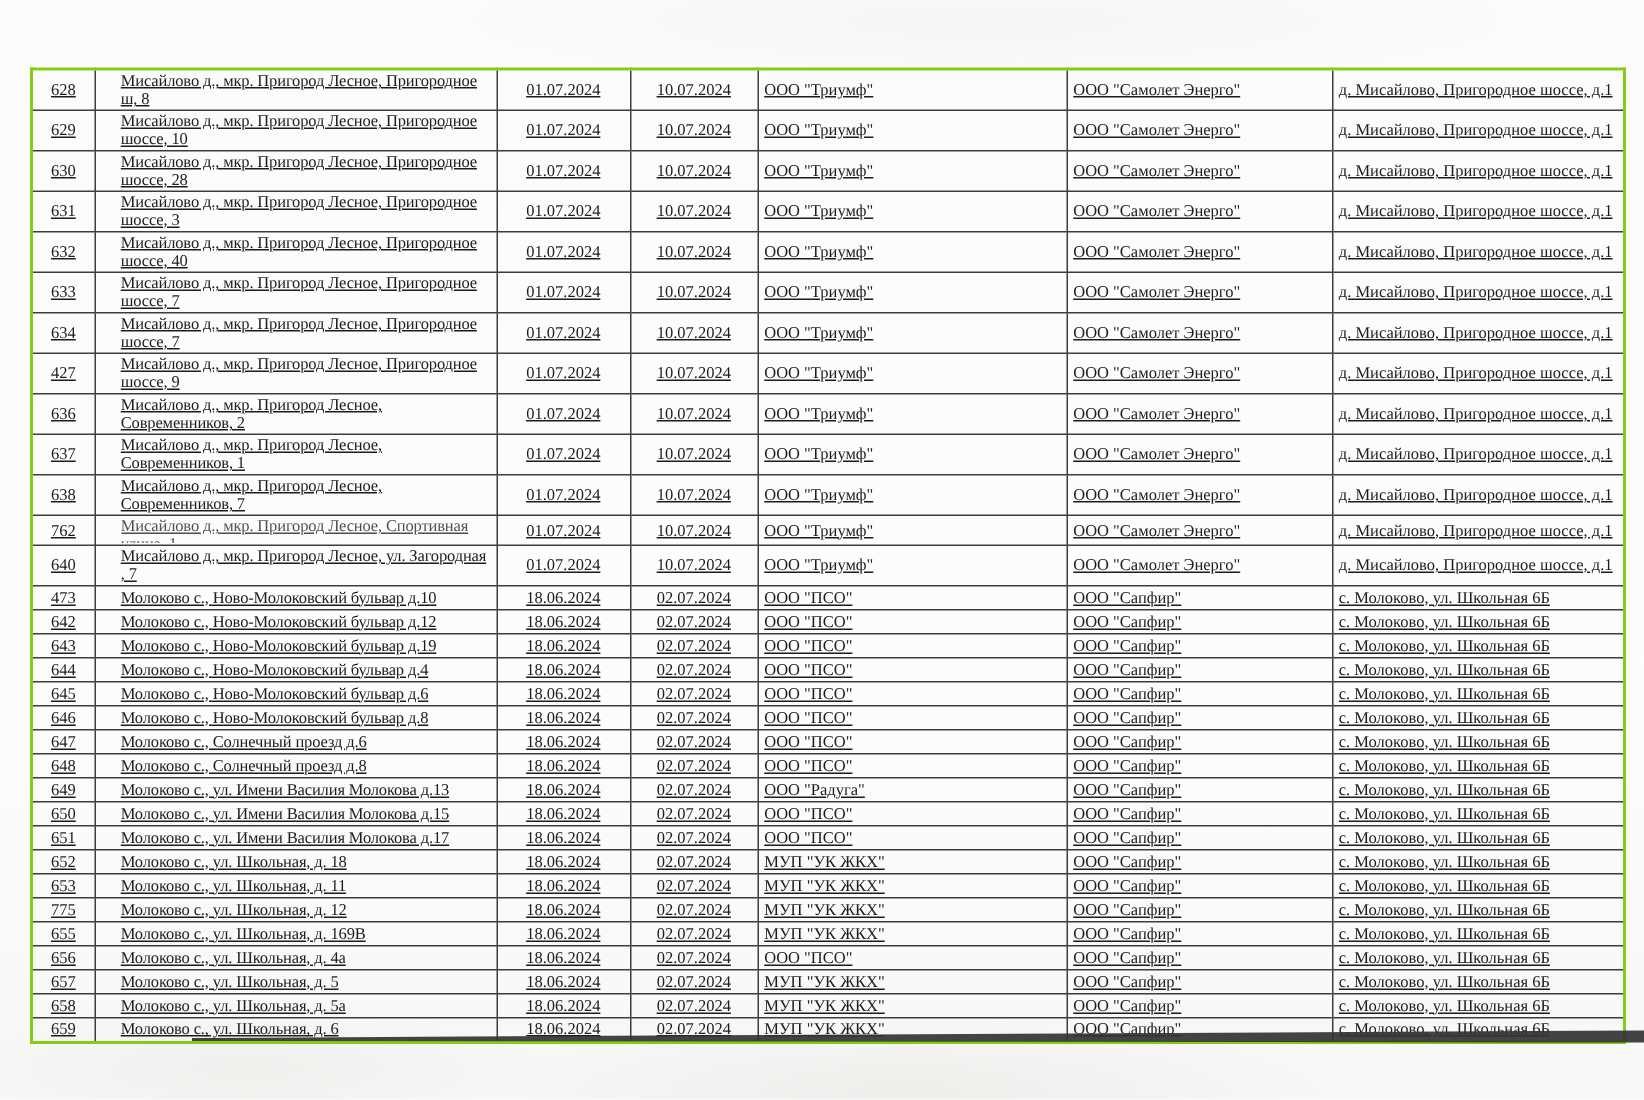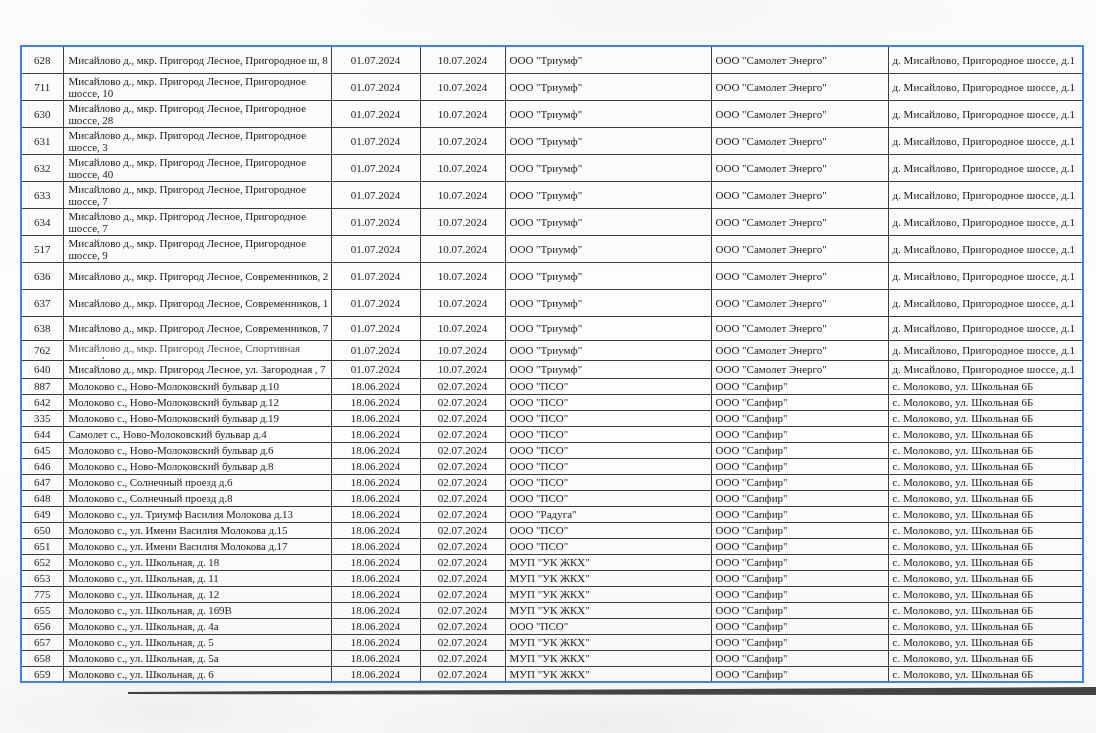--- a/index.html
+++ b/index.html
@@ -10,21 +10,22 @@
       radial-gradient(ellipse 400px 70px at 55% 99%, rgba(170,170,165,.12), transparent 70%),
       radial-gradient(ellipse 500px 60px at 60% 2%, rgba(180,180,175,.08), transparent 70%),
       linear-gradient(180deg,#fbfbfa 0%,#fdfdfc 60%,#f7f7f5 100%);
     font-family:"Liberation Serif","DejaVu Serif",serif;
     color:#1c1c1c;
   }
   .page{position:absolute;inset:0;}
   table.schedule{
     position:absolute;left:20px;top:45px;width:1062px;
     border-collapse:collapse;table-layout:fixed;
-    border:2px solid #3b82f6;
+    border:2px solid #84cc16;
+    text-decoration:underline;
   }
   td{
     border:1px solid #3d3d3d;
     font-size:11px;line-height:12px;
     vertical-align:middle;
     padding:1px 2px;
     overflow:hidden;
     white-space:normal;
     word-wrap:break-word;
   }
@@ -35,21 +36,21 @@
   tr.misaylovo{height:27px;}
   tr.molokovo{height:16px;}
   tr.molokovo td{padding-top:0;padding-bottom:0;}
   
   tbody tr:nth-child(11){height:24px;}
   tbody tr:nth-child(12){height:20px;}
   tbody tr:nth-child(13){height:18px;}
   tr.clipped .addr-wrap{
     display:block;max-height:17px;overflow:hidden;opacity:.78;
   }
-  .addr-wrap{display:block;}
+  .addr-wrap{display:block;margin-left:12px;}
   svg.edge{position:absolute;left:0;top:686px;width:1096px;height:14px;display:block;}
 </style>
 </head>
 <body>
 
 <div class="page">
 
   <table class="schedule">
     <colgroup>
       <col style="width:42px">
@@ -66,21 +67,21 @@
     <td class="c-addr">
             <span class="addr-wrap">Мисайлово д., мкр. Пригород Лесное, Пригородное ш, 8</span>
           </td>
     <td class="c-date"><span>01.07.2024</span></td>
     <td class="c-date"><span>10.07.2024</span></td>
     <td class="c-org"><span>ООО "Триумф"</span></td>
     <td class="c-org"><span>ООО "Самолет Энерго"</span></td>
     <td class="c-org"><span>д. Мисайлово, Пригородное шоссе, д.1</span></td>
   </tr>
         <tr class="misaylovo">
-    <td class="c-num"><span>711</span></td>
+    <td class="c-num"><span>629</span></td>
     <td class="c-addr">
             <span class="addr-wrap">Мисайлово д., мкр. Пригород Лесное, Пригородное шоссе, 10</span>
           </td>
     <td class="c-date"><span>01.07.2024</span></td>
     <td class="c-date"><span>10.07.2024</span></td>
     <td class="c-org"><span>ООО "Триумф"</span></td>
     <td class="c-org"><span>ООО "Самолет Энерго"</span></td>
     <td class="c-org"><span>д. Мисайлово, Пригородное шоссе, д.1</span></td>
   </tr>
         <tr class="misaylovo">
@@ -132,21 +133,21 @@
     <td class="c-addr">
             <span class="addr-wrap">Мисайлово д., мкр. Пригород Лесное, Пригородное шоссе, 7</span>
           </td>
     <td class="c-date"><span>01.07.2024</span></td>
     <td class="c-date"><span>10.07.2024</span></td>
     <td class="c-org"><span>ООО "Триумф"</span></td>
     <td class="c-org"><span>ООО "Самолет Энерго"</span></td>
     <td class="c-org"><span>д. Мисайлово, Пригородное шоссе, д.1</span></td>
   </tr>
         <tr class="misaylovo">
-    <td class="c-num"><span>517</span></td>
+    <td class="c-num"><span>427</span></td>
     <td class="c-addr">
             <span class="addr-wrap">Мисайлово д., мкр. Пригород Лесное, Пригородное шоссе, 9</span>
           </td>
     <td class="c-date"><span>01.07.2024</span></td>
     <td class="c-date"><span>10.07.2024</span></td>
     <td class="c-org"><span>ООО "Триумф"</span></td>
     <td class="c-org"><span>ООО "Самолет Энерго"</span></td>
     <td class="c-org"><span>д. Мисайлово, Пригородное шоссе, д.1</span></td>
   </tr>
         <tr class="misaylovo">
@@ -198,21 +199,21 @@
     <td class="c-addr">
             <span class="addr-wrap">Мисайлово д., мкр. Пригород Лесное, ул. Загородная , 7</span>
           </td>
     <td class="c-date"><span>01.07.2024</span></td>
     <td class="c-date"><span>10.07.2024</span></td>
     <td class="c-org"><span>ООО "Триумф"</span></td>
     <td class="c-org"><span>ООО "Самолет Энерго"</span></td>
     <td class="c-org"><span>д. Мисайлово, Пригородное шоссе, д.1</span></td>
   </tr>
         <tr class="molokovo">
-    <td class="c-num"><span>887</span></td>
+    <td class="c-num"><span>473</span></td>
     <td class="c-addr">
             <span class="addr-wrap">Молоково с., Ново-Молоковский бульвар д.10</span>
           </td>
     <td class="c-date"><span>18.06.2024</span></td>
     <td class="c-date"><span>02.07.2024</span></td>
     <td class="c-org"><span>ООО "ПСО"</span></td>
     <td class="c-org"><span>ООО "Сапфир"</span></td>
     <td class="c-org"><span>с. Молоково, ул. Школьная 6Б</span></td>
   </tr>
         <tr class="molokovo">
@@ -220,34 +221,34 @@
     <td class="c-addr">
             <span class="addr-wrap">Молоково с., Ново-Молоковский бульвар д.12</span>
           </td>
     <td class="c-date"><span>18.06.2024</span></td>
     <td class="c-date"><span>02.07.2024</span></td>
     <td class="c-org"><span>ООО "ПСО"</span></td>
     <td class="c-org"><span>ООО "Сапфир"</span></td>
     <td class="c-org"><span>с. Молоково, ул. Школьная 6Б</span></td>
   </tr>
         <tr class="molokovo">
-    <td class="c-num"><span>335</span></td>
+    <td class="c-num"><span>643</span></td>
     <td class="c-addr">
             <span class="addr-wrap">Молоково с., Ново-Молоковский бульвар д.19</span>
           </td>
     <td class="c-date"><span>18.06.2024</span></td>
     <td class="c-date"><span>02.07.2024</span></td>
     <td class="c-org"><span>ООО "ПСО"</span></td>
     <td class="c-org"><span>ООО "Сапфир"</span></td>
     <td class="c-org"><span>с. Молоково, ул. Школьная 6Б</span></td>
   </tr>
         <tr class="molokovo">
     <td class="c-num"><span>644</span></td>
     <td class="c-addr">
-            <span class="addr-wrap">Самолет с., Ново-Молоковский бульвар д.4</span>
+            <span class="addr-wrap">Молоково с., Ново-Молоковский бульвар д.4</span>
           </td>
     <td class="c-date"><span>18.06.2024</span></td>
     <td class="c-date"><span>02.07.2024</span></td>
     <td class="c-org"><span>ООО "ПСО"</span></td>
     <td class="c-org"><span>ООО "Сапфир"</span></td>
     <td class="c-org"><span>с. Молоково, ул. Школьная 6Б</span></td>
   </tr>
         <tr class="molokovo">
     <td class="c-num"><span>645</span></td>
     <td class="c-addr">
@@ -288,21 +289,21 @@
           </td>
     <td class="c-date"><span>18.06.2024</span></td>
     <td class="c-date"><span>02.07.2024</span></td>
     <td class="c-org"><span>ООО "ПСО"</span></td>
     <td class="c-org"><span>ООО "Сапфир"</span></td>
     <td class="c-org"><span>с. Молоково, ул. Школьная 6Б</span></td>
   </tr>
         <tr class="molokovo">
     <td class="c-num"><span>649</span></td>
     <td class="c-addr">
-            <span class="addr-wrap">Молоково с., ул. Триумф Василия Молокова д.13</span>
+            <span class="addr-wrap">Молоково с., ул. Имени Василия Молокова д.13</span>
           </td>
     <td class="c-date"><span>18.06.2024</span></td>
     <td class="c-date"><span>02.07.2024</span></td>
     <td class="c-org"><span>ООО "Радуга"</span></td>
     <td class="c-org"><span>ООО "Сапфир"</span></td>
     <td class="c-org"><span>с. Молоково, ул. Школьная 6Б</span></td>
   </tr>
         <tr class="molokovo">
     <td class="c-num"><span>650</span></td>
     <td class="c-addr">

